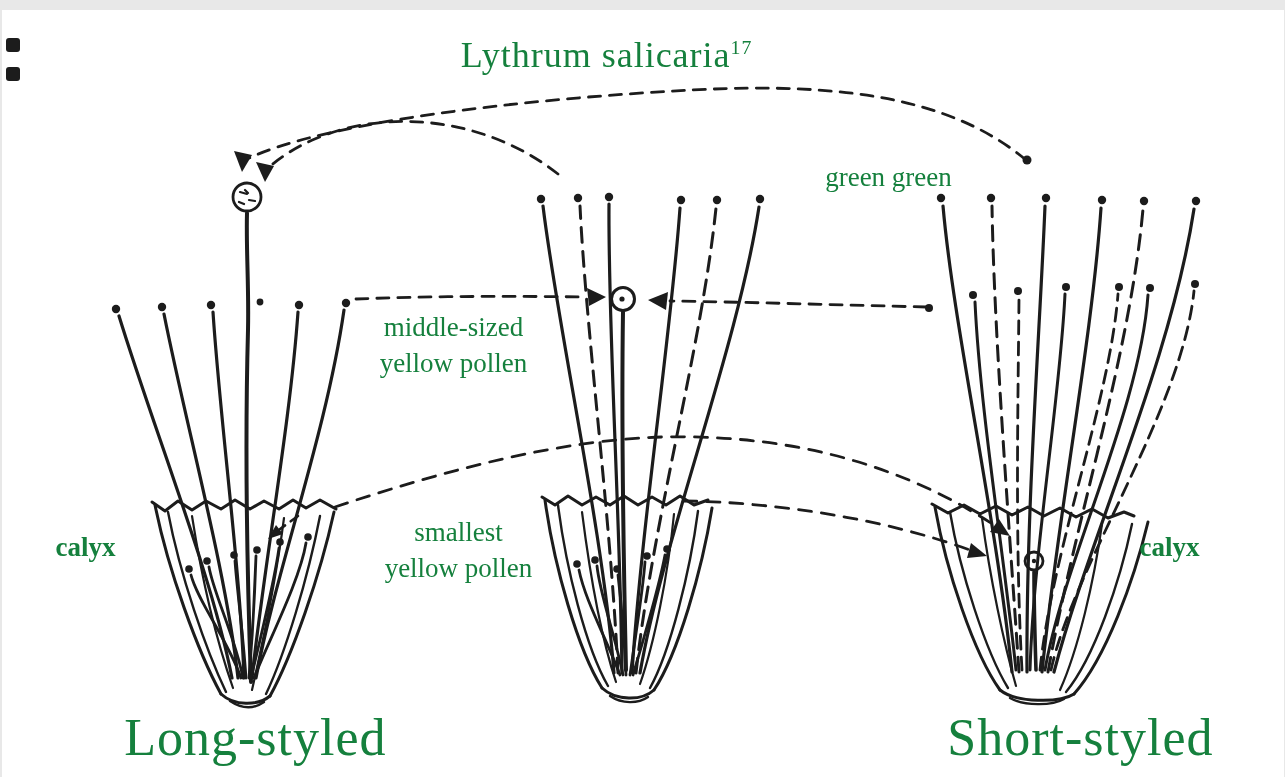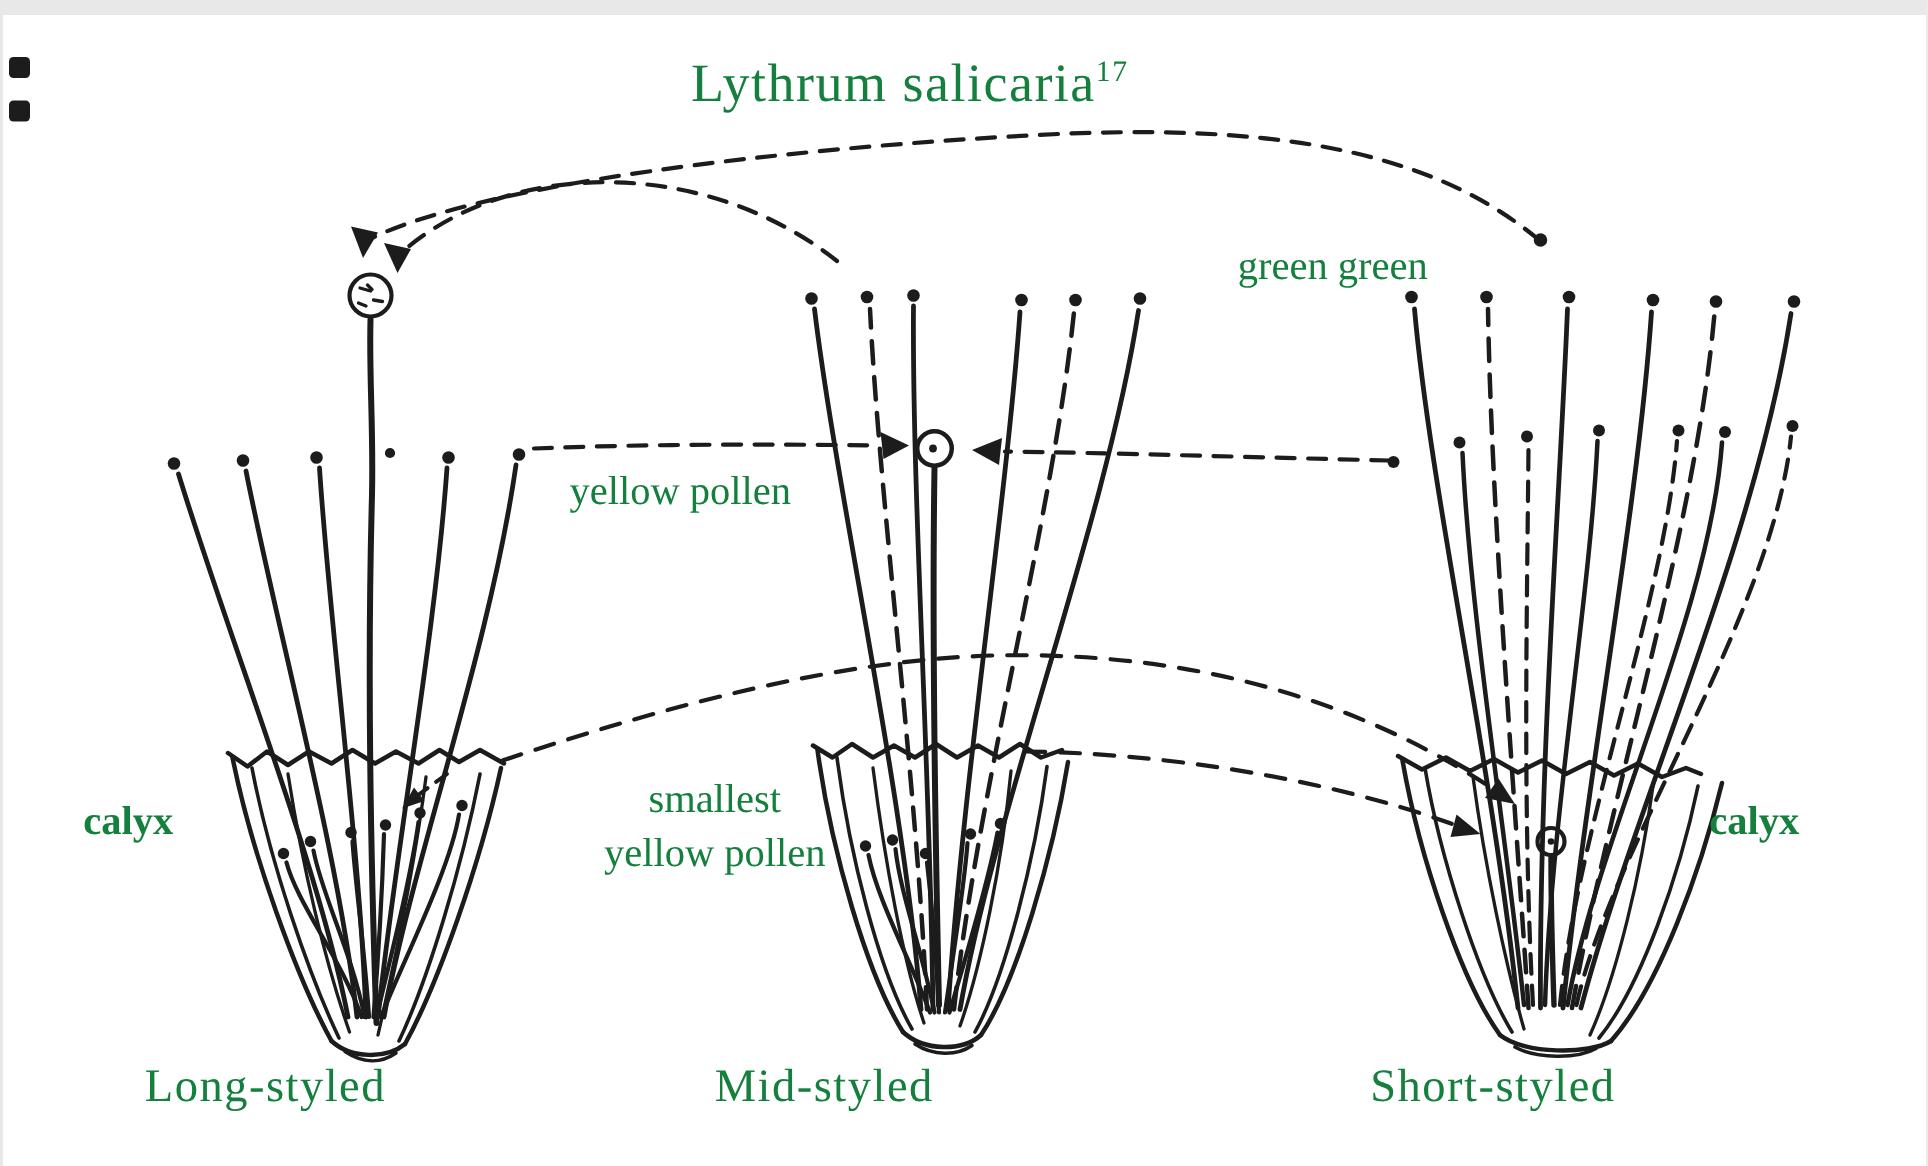--- a/index.html
+++ b/index.html
@@ -12,25 +12,25 @@
     overflow:hidden;
     margin:10px auto;
   }
   .art{position:absolute;left:0;top:0;}
   .lbl{position:absolute;line-height:1.32;white-space:nowrap;}
   .title{left:400px;top:22px;width:410px;text-align:center;font-size:36px;letter-spacing:1px;}
   .title sup{font-size:0.55em;}
   .pollen{font-size:27px;text-align:center;white-space:normal;}
   .lbl-large{left:783px;top:150px;width:208px;}
   .lbl-middle{left:343px;top:300px;width:218px;}
-  .lbl-smallest{left:366px;top:505px;width:218px;}
+  .lbl-smallest{left:348px;top:505px;width:218px;}
   .lbl-calyx{font-size:27px;font-weight:bold;}
   .lbl-calyx-left{left:54px;top:520px;}
   .lbl-calyx-right{left:1138px;top:520px;}
-  .form-label{font-size:31px;text-align:left;letter-spacing:1px;}
+  .form-label{font-size:52px;text-align:right;letter-spacing:1px;}
   .lbl-long{left:95px;top:694px;width:290px;}
   .lbl-mid{left:475px;top:694px;width:290px;}
   .lbl-short{left:912px;top:694px;width:300px;}
   svg .ink{stroke:#1c1c1c;fill:none;stroke-linecap:round;stroke-linejoin:round;}
   svg .fillink{fill:#1c1c1c;stroke:none;}
 </style>
 </head>
 <body>
 
 <div class="page">
@@ -229,31 +229,31 @@
 
   <div class="lbl title">
     <span>Lythrum salicaria</span><sup>17</sup>
   </div>
 
   <div class="lbl pollen lbl-large">
     <div>green green</div>
   </div>
 
   <div class="lbl pollen lbl-middle">
+    <div>middle-sized</div>
     <div>yellow pollen</div>
   </div>
 
   <div class="lbl pollen lbl-smallest">
     <div>smallest</div>
     <div>yellow pollen</div>
   </div>
 
   <div class="lbl lbl-calyx lbl-calyx-left">calyx</div>
 
   <div class="lbl lbl-calyx lbl-calyx-right">calyx</div>
 
   <div class="lbl form-label lbl-long">Long-styled</div>
 
-  <div class="lbl form-label lbl-mid">Mid-styled</div>
 
   <div class="lbl form-label lbl-short">Short-styled</div>
 
 </div>
 
 </body></html>

